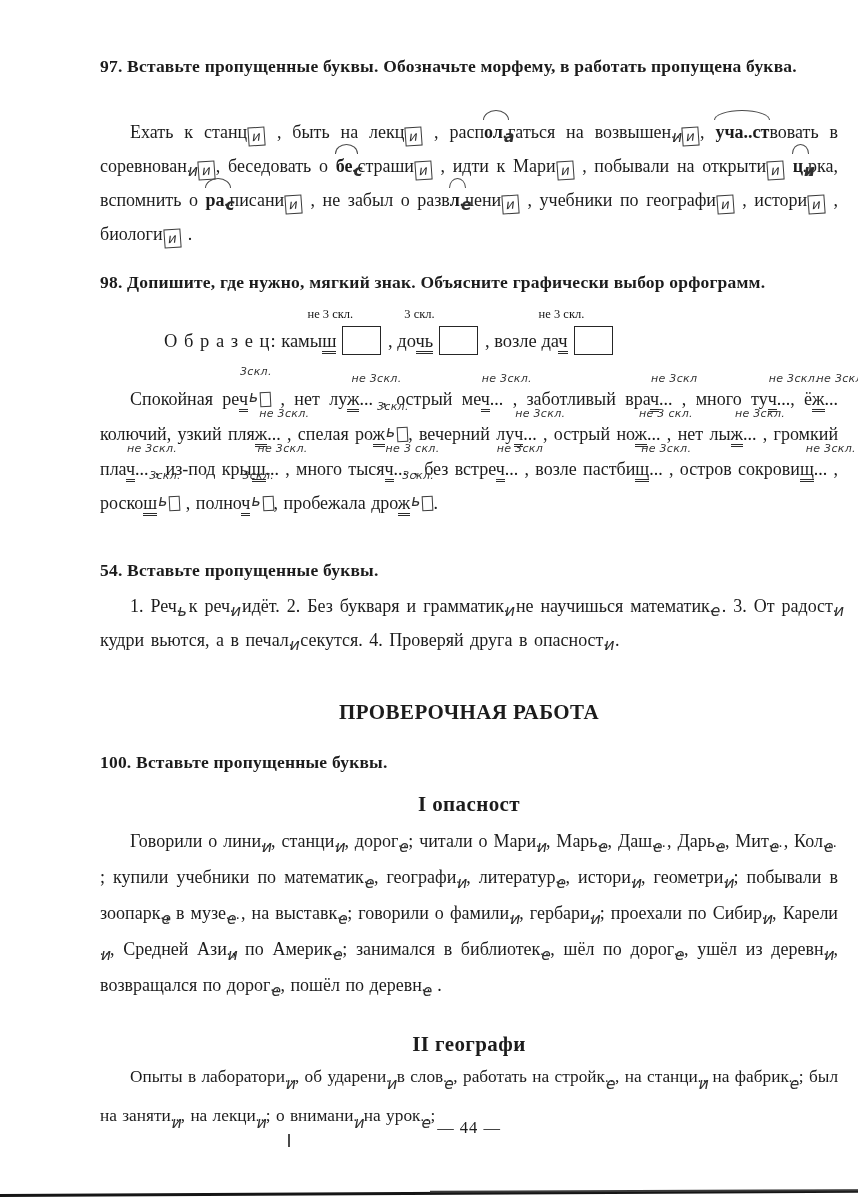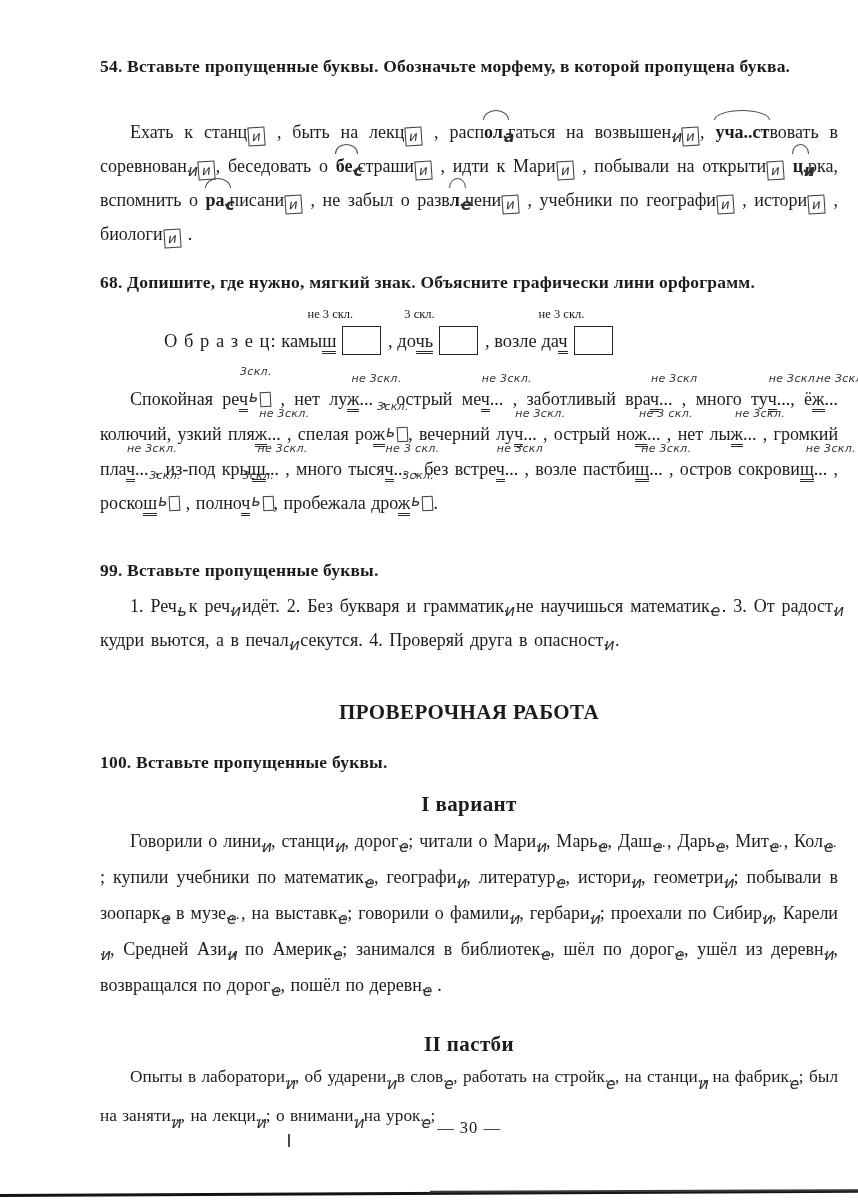--- a/index.html
+++ b/index.html
@@ -69,41 +69,41 @@
   }
   .scan-line2{
     position:absolute;left:430px;right:0;bottom:12px;height:1.5px;background:#3a3a3a;
     transform:rotate(-0.2deg);
   }
   .tick{position:absolute;left:288px;top:1134px;width:2px;height:13px;background:#4a4a4a;}
 </style>
 </head>
 <body>
 
-<div class="block ex-head" style="top:52px"><span>54.</span> <span>Вставьте пропущенные буквы. Обозначьте морфему, в которой пропущена буква.</span></div>
+<div class="block ex-head" style="top:52px"><span>97.</span> <span>Вставьте пропущенные буквы. Обозначьте морфему, в работать пропущена буква.</span></div>
 
 <div class="block para" style="top:116px"><span>Ехать к станц</span><span class="gap withbox anchor"><span class="hw lbox">и</span></span><span> , быть на лекц</span><span class="gap withbox anchor"><span class="gdots">..</span><span class="hw lbox">и</span></span><span> , расп</span><span class="arc"><span>ол</span><span class="gap anchor"><span class="gdots">.</span><span class="hw over">а</span></span></span><span>гаться на возвышен</span><span class="gap anchor"><span class="gdots">..</span><span class="hw over">и</span></span><span class="gap withbox anchor"><span class="hw lbox">и</span></span><span>, </span><span class="arc"><span>уча..ст</span></span><span>вовать в соревнован</span><span class="gap anchor"><span class="gdots">..</span><span class="hw over">и</span></span><span class="gap withbox anchor"><span class="hw lbox">и</span></span><span>, беседовать о </span><span class="arc"><span>бе</span><span class="gap anchor"><span class="gdots">.</span><span class="hw over">с</span></span></span><span>страши</span><span class="gap withbox anchor"><span class="gdots">..</span><span class="hw lbox">и</span></span><span> , идти к Мари</span><span class="gap withbox anchor"><span class="gdots">..</span><span class="hw lbox">и</span></span><span> , побывали на открыти</span><span class="gap withbox anchor"><span class="hw lbox">и</span></span><span> </span><span class="arc"><span>ц</span><span class="gap anchor"><span class="gdots">.</span><span class="hw over">и</span></span></span><span>рка, вспомнить о </span><span class="arc"><span>ра</span><span class="gap anchor"><span class="gdots">.</span><span class="hw over">с</span></span></span><span>писани</span><span class="gap withbox anchor"><span class="hw lbox">и</span></span><span> , не забыл о разв</span><span class="arc"><span>л</span><span class="gap anchor"><span class="gdots">.</span><span class="hw over">е</span></span></span><span>чени</span><span class="gap withbox anchor"><span class="hw lbox">и</span></span><span> , учебники по географи</span><span class="gap withbox anchor"><span class="hw lbox">и</span></span><span> , истори</span><span class="gap withbox anchor"><span class="hw lbox">и</span></span><span> , биологи</span><span class="gap withbox anchor"><span class="hw lbox">и</span></span><span> .</span></div>
 
-<div class="block ex-head" style="top:268px"><span>68.</span> <span>Допишите, где нужно, мягкий знак. Объясните графически лини орфограмм.</span></div>
+<div class="block ex-head" style="top:268px"><span>98.</span> <span>Допишите, где нужно, мягкий знак. Объясните графически выбор орфограмм.</span></div>
 
 <div class="block sample" style="top:304px"><span class="label">О б р а з е ц:</span> <span><span>камы</span><span class="ul2">ш</span><span class="ebox"><span class="annp">не 3 скл.</span></span><span> , до</span><span class="ul2">чь</span><span class="ebox"><span class="annp">3 скл.</span></span><span> , возле да</span><span class="ul2">ч</span><span class="ebox"><span class="annp">не 3 скл.</span></span></span></div>
 
 <div class="block para para98" style="top:364px"><span>Спокойная ре</span><span class="ul2">ч</span><span class="gap anchor"><span class="hw raise">ь</span><span class="sqbox"></span><span class="ann">3скл.</span></span><span> , нет лу</span><span class="ul2">ж</span><span class="anchor">... <span class="ann">не 3скл.</span></span><span>, острый ме</span><span class="ul2">ч</span><span class="anchor">... <span class="ann">не 3скл.</span></span><span>, заботливый вра</span><span class="ul2">ч</span><span class="anchor">... <span class="ann">не 3скл</span></span><span>, много ту</span><span class="ul2">ч</span><span class="anchor">...<span class="ann">не 3скл.</span></span><span>, ё</span><span class="ul2">ж</span><span class="anchor">...<span class="ann">не 3скл.</span></span><span> колючий, узкий пля</span><span class="ul2">ж</span><span class="anchor">... <span class="ann">не 3скл.</span></span><span>, спелая ро</span><span class="ul2">ж</span><span class="gap anchor"><span class="hw raise">ь</span><span class="sqbox"></span><span class="ann">3скл.</span></span><span>, вечерний лу</span><span class="ul2">ч</span><span class="anchor">... <span class="ann">не 3скл.</span></span><span>, острый но</span><span class="ul2">ж</span><span class="anchor">... <span class="ann">не 3 скл.</span></span><span>, нет лы</span><span class="ul2">ж</span><span class="anchor">... <span class="ann">не 3скл.</span></span><span>, громкий пла</span><span class="ul2">ч</span><span class="anchor">... <span class="ann">не 3скл.</span></span><span>, из-под кры</span><span class="ul2">ш</span><span class="anchor">... <span class="ann">не 3скл.</span></span><span>, много тыся</span><span class="ul2">ч</span><span class="anchor">... <span class="ann">не 3 скл.</span></span><span>, без встре</span><span class="ul2">ч</span><span class="anchor">... <span class="ann">не 3скл</span></span><span> , возле пастби</span><span class="ul2">щ</span><span class="anchor">... <span class="ann">не 3скл.</span></span><span> , остров сокрови</span><span class="ul2">щ</span><span class="anchor">... <span class="ann">не 3скл.</span></span><span> , роско</span><span class="ul2">ш</span><span class="gap anchor"><span class="hw raise">ь</span><span class="sqbox"></span><span class="ann">3скл.</span></span><span> , полно</span><span class="ul2">ч</span><span class="gap anchor"><span class="hw raise">ь</span><span class="sqbox"></span><span class="ann">3скл.</span></span><span>, пробежала дро</span><span class="ul2">ж</span><span class="gap anchor"><span class="hw raise">ь</span><span class="sqbox"></span><span class="ann">3скл.</span></span><span>.</span></div>
 
-<div class="block ex-head" style="top:556px"><span>99.</span> <span>Вставьте пропущенные буквы.</span></div>
+<div class="block ex-head" style="top:556px"><span>54.</span> <span>Вставьте пропущенные буквы.</span></div>
 
 <div class="block para" style="top:590px"><span>1. Реч</span><span class="gap anchor"><span class="gdots">.</span><span class="hw over">ь</span></span><span> к реч</span><span class="gap anchor"><span class="gdots">.</span><span class="hw over">и</span></span><span> идёт. 2. Без букваря и грамматик</span><span class="gap anchor"><span class="gdots">.</span><span class="hw over">и</span></span><span> не научишься математик</span><span class="gap anchor"><span class="gdots">.</span><span class="hw over">е</span></span><span> . 3. От радост</span><span class="gap anchor"><span class="gdots">.</span><span class="hw over">и</span></span><span> кудри вьются, а в печал</span><span class="gap anchor"><span class="gdots">.</span><span class="hw over">и</span></span><span> секутся. 4. Проверяй друга в опасност</span><span class="gap anchor"><span class="gdots">.</span><span class="hw over">и</span></span><span> .</span></div>
 
 <div class="block center-head" style="top:700px">ПРОВЕРОЧНАЯ РАБОТА</div>
 
 <div class="block ex-head" style="top:748px"><span>100.</span> <span>Вставьте пропущенные буквы.</span></div>
 
-<div class="block center-head" style="top:792px">I вариант</div>
+<div class="block center-head" style="top:792px">I опасност</div>
 <div class="block para para100" style="top:824px"><span>Говорили о лини</span><span class="gap anchor"><span class="gdots">..</span><span class="hw over">и</span></span><span>, станци</span><span class="gap anchor"><span class="gdots">..</span><span class="hw over">и</span></span><span>, дорог</span><span class="gap anchor"><span class="gdots">..</span><span class="hw over">е</span></span><span>; читали о Мари</span><span class="gap anchor"><span class="gdots">..</span><span class="hw over">и</span></span><span>, Марь</span><span class="gap anchor"><span class="gdots">..</span><span class="hw over">е</span></span><span>, Даш</span><span class="gap anchor"><span class="gdots">...</span><span class="hw over">е</span></span><span>, Дарь</span><span class="gap anchor"><span class="gdots">..</span><span class="hw over">е</span></span><span>, Мит</span><span class="gap anchor"><span class="gdots">...</span><span class="hw over">е</span></span><span>, Кол</span><span class="gap anchor"><span class="gdots">...</span><span class="hw over">е</span></span><span>; купили учебники по математик</span><span class="gap anchor"><span class="gdots">..</span><span class="hw over">е</span></span><span>, географи</span><span class="gap anchor"><span class="gdots">..</span><span class="hw over">и</span></span><span>, литератур</span><span class="gap anchor"><span class="gdots">..</span><span class="hw over">е</span></span><span>, истори</span><span class="gap anchor"><span class="gdots">..</span><span class="hw over">и</span></span><span>, геометри</span><span class="gap anchor"><span class="gdots">..</span><span class="hw over">и</span></span><span>; побывали в зоопарк</span><span class="gap anchor"><span class="gdots">.</span><span class="hw over">е</span></span><span>, в музе</span><span class="gap anchor"><span class="gdots">...</span><span class="hw over">е</span></span><span>, на выставк</span><span class="gap anchor"><span class="gdots">..</span><span class="hw over">е</span></span><span>; говорили о фамили</span><span class="gap anchor"><span class="gdots">..</span><span class="hw over">и</span></span><span>, гербари</span><span class="gap anchor"><span class="gdots">..</span><span class="hw over">и</span></span><span>; проехали по Сибир</span><span class="gap anchor"><span class="gdots">..</span><span class="hw over">и</span></span><span>, Карели</span><span class="gap anchor"><span class="gdots">..</span><span class="hw over">и</span></span><span>, Средней Ази</span><span class="gap anchor"><span class="gdots">.</span><span class="hw over">и</span></span><span>, по Америк</span><span class="gap anchor"><span class="gdots">..</span><span class="hw over">е</span></span><span>; занимался в библиотек</span><span class="gap anchor"><span class="gdots">..</span><span class="hw over">е</span></span><span>, шёл по дорог</span><span class="gap anchor"><span class="gdots">..</span><span class="hw over">е</span></span><span>, ушёл из деревн</span><span class="gap anchor"><span class="gdots">..</span><span class="hw over">и</span></span><span>, возвращался по дорог</span><span class="gap anchor"><span class="gdots">..</span><span class="hw over">е</span></span><span>, пошёл по деревн</span><span class="gap anchor"><span class="gdots">..</span><span class="hw over">е</span></span><span> .</span></div>
 
-<div class="block center-head" style="top:1032px">II пастби</div>
+<div class="block center-head" style="top:1032px">II географи</div>
 <div class="block para para100b" style="top:1058px"><span>Опыты в лаборатори</span><span class="gap anchor"><span class="gdots">..</span><span class="hw over">и</span></span><span>, об ударени</span><span class="gap anchor"><span class="gdots">.</span><span class="hw over">и</span></span><span> в слов</span><span class="gap anchor"><span class="gdots">..</span><span class="hw over">е</span></span><span>, работать на стройк</span><span class="gap anchor"><span class="gdots">..</span><span class="hw over">е</span></span><span>, на станци</span><span class="gap anchor"><span class="gdots">.</span><span class="hw over">и</span></span><span>, на фабрик</span><span class="gap anchor"><span class="gdots">..</span><span class="hw over">е</span></span><span>; был на заняти</span><span class="gap anchor"><span class="gdots">..</span><span class="hw over">и</span></span><span>, на лекци</span><span class="gap anchor"><span class="gdots">..</span><span class="hw over">и</span></span><span>; о внимани</span><span class="gap anchor"><span class="gdots">.</span><span class="hw over">и</span></span><span> на урок</span><span class="gap anchor"><span class="gdots">..</span><span class="hw over">е</span></span><span>;</span></div>
 
-<div class="block footer" style="top:1118px">— 30 —</div>
+<div class="block footer" style="top:1118px">— 44 —</div>
 
 <div class="tick"></div>
 <div class="scan-line"></div>
 <div class="scan-line2"></div>
 
 </body></html>

